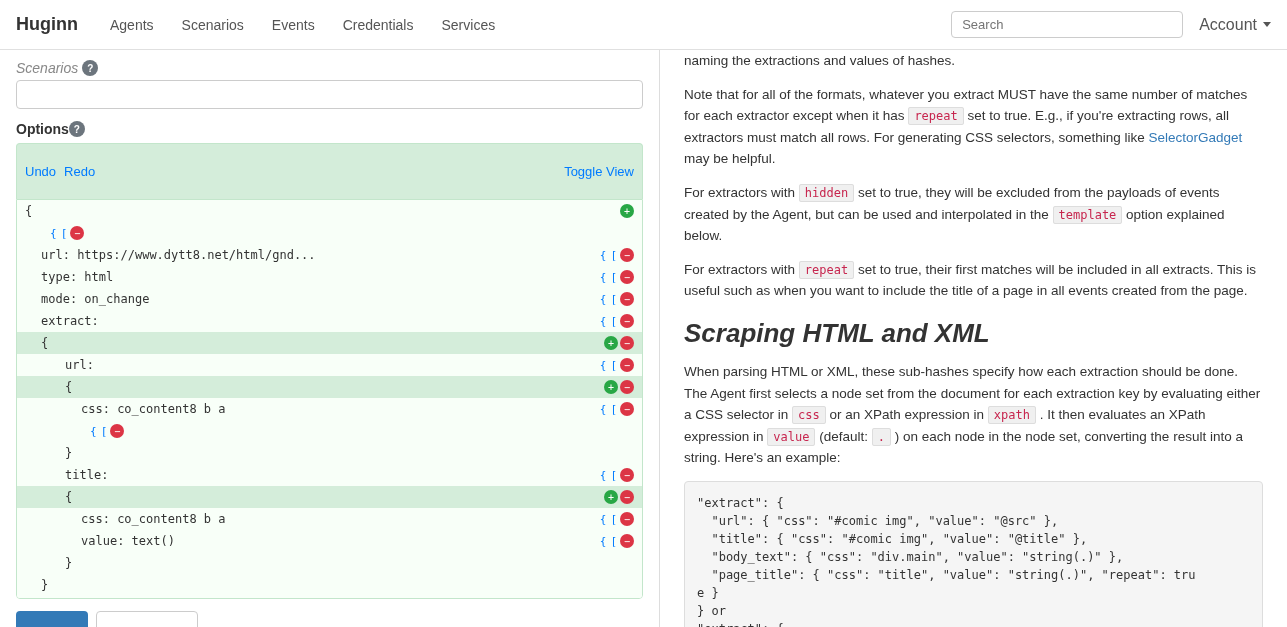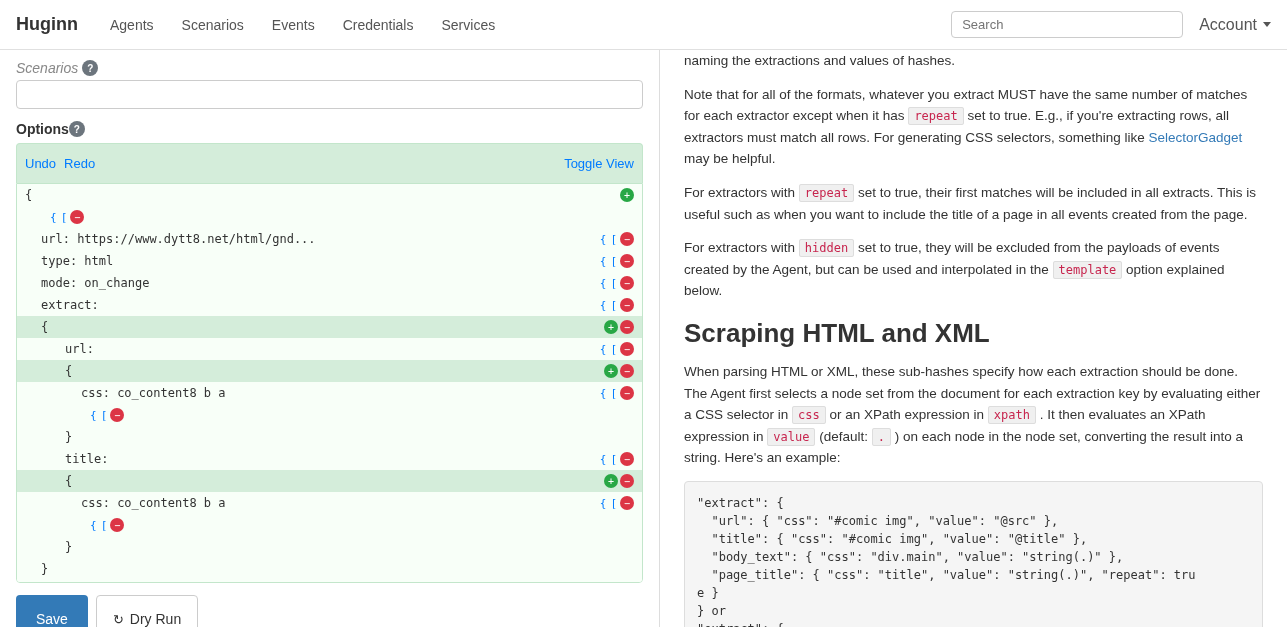--- a/index.html
+++ b/index.html
@@ -110,21 +110,21 @@
       font-size: 10px;
       font-weight: bold;
       cursor: pointer;
     }
 
     
     .editor-toolbar {
       background: #d4edda;
       border: 1px solid #c3e6cb;
       border-bottom: none;
-      padding: 12px 8px;
+      padding: 20px 8px;
       display: flex;
       align-items: center;
       justify-content: space-between;
       border-radius: 4px 4px 0 0;
     }
     .editor-toolbar-left { display: flex; gap: 8px; }
     .editor-toolbar-link {
       color: #007bff;
       cursor: pointer;
       font-size: 13px;
@@ -239,20 +239,21 @@
       font-size: 13.5px;
       line-height: 1.6;
       color: #333;
       margin-bottom: 12px;
     }
     .doc-heading {
       font-size: 26px;
       font-weight: bold;
       color: #333;
       margin: 16px 0 12px 0;
+      font-style: italic;
     }
     .inline-code {
       background: #f0f0f0;
       border: 1px solid #ddd;
       border-radius: 2px;
       padding: 1px 5px;
       font-family: monospace;
       font-size: 12px;
       color: #c7254e;
     }
@@ -434,20 +435,21 @@
         <div class="code-line code-indent-3">
           <span class="code-line-content"><span class="code-key">css</span>: co_content8 b a</span>
           <div class="line-icons">
             <span class="line-icon-btn">{</span>
             <span class="line-icon-btn">[</span>
             <span class="minus-circle">−</span>
           </div>
         </div>
 
         <div class="code-line code-indent-3">
+          <span class="code-line-content"><span class="code-key">value</span>: text()</span>
           <div class="line-icons">
             <span class="line-icon-btn">{</span>
             <span class="line-icon-btn">[</span>
             <span class="minus-circle">−</span>
           </div>
         </div>
 
         <div class="code-line code-indent-2">
           <span class="code-line-content">}</span>
         </div>
@@ -480,30 +482,30 @@
     <p class="doc-text">
       Note that for all of the formats, whatever you extract MUST have the same number of matches for each extractor except when it has
       <span class="inline-code">repeat</span>
       set to true. E.g., if you're extracting rows, all extractors must match all rows. For generating CSS selectors, something like
       <a class="doc-link">SelectorGadget</a>
       may be helpful.
     </p>
 
     <p class="doc-text">
       For extractors with
-      <span class="inline-code">repeat</span>
-      set to true, their first matches will be included in all extracts. This is useful such as when you want to include the title of a page in all events created from the page.
-    </p>
-
-    <p class="doc-text">
-      For extractors with
       <span class="inline-code">hidden</span>
       set to true, they will be excluded from the payloads of events created by the Agent, but can be used and interpolated in the
       <span class="inline-code">template</span>
       option explained below.
+    </p>
+
+    <p class="doc-text">
+      For extractors with
+      <span class="inline-code">repeat</span>
+      set to true, their first matches will be included in all extracts. This is useful such as when you want to include the title of a page in all events created from the page.
     </p>
 
     <h2 class="doc-heading">Scraping HTML and XML</h2>
 
     <p class="doc-text">
       When parsing HTML or XML, these sub-hashes specify how each extraction should be done. The Agent first selects a node set from the document for each extraction key by evaluating either a CSS selector in
       <span class="inline-code">css</span>
       or an XPath expression in
       <span class="inline-code">xpath</span>
       . It then evaluates an XPath expression in

